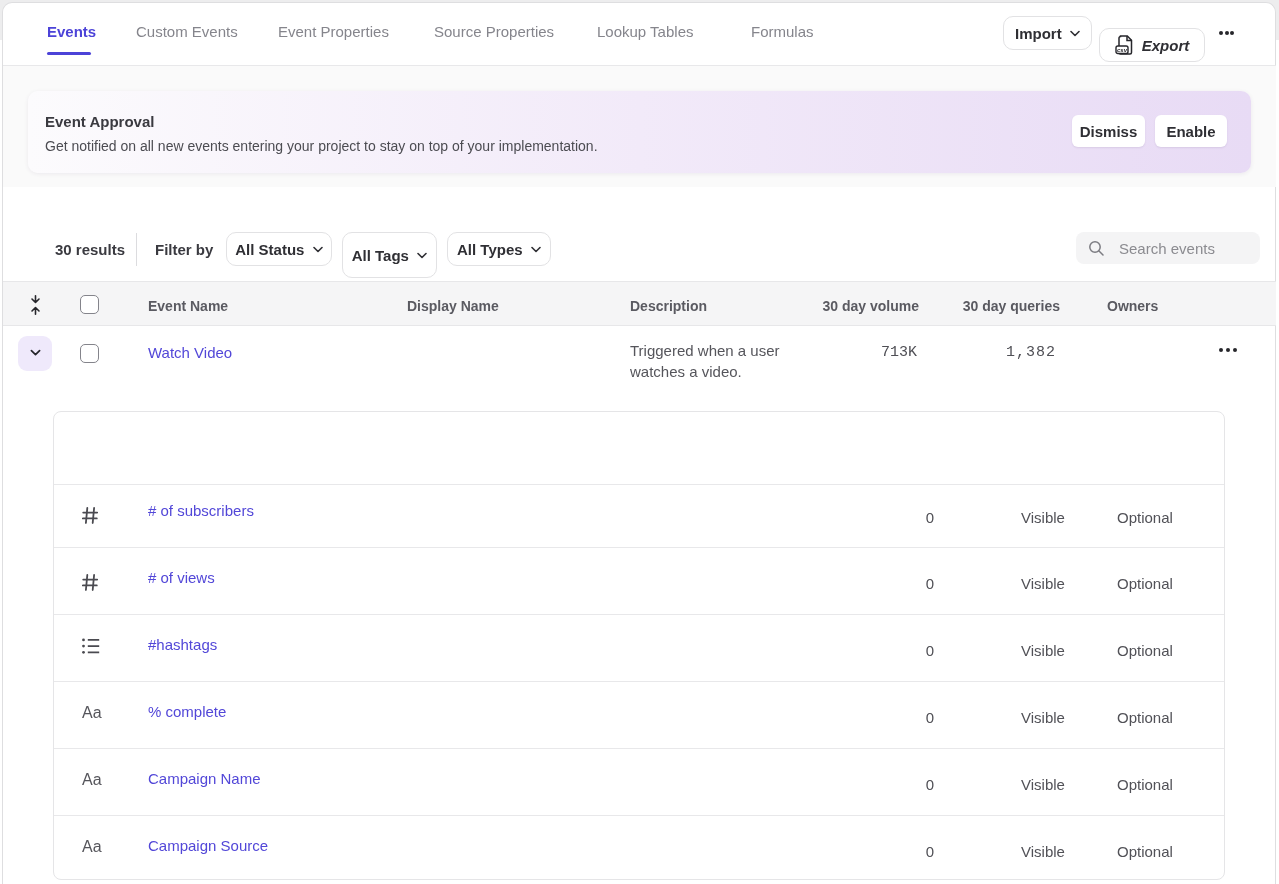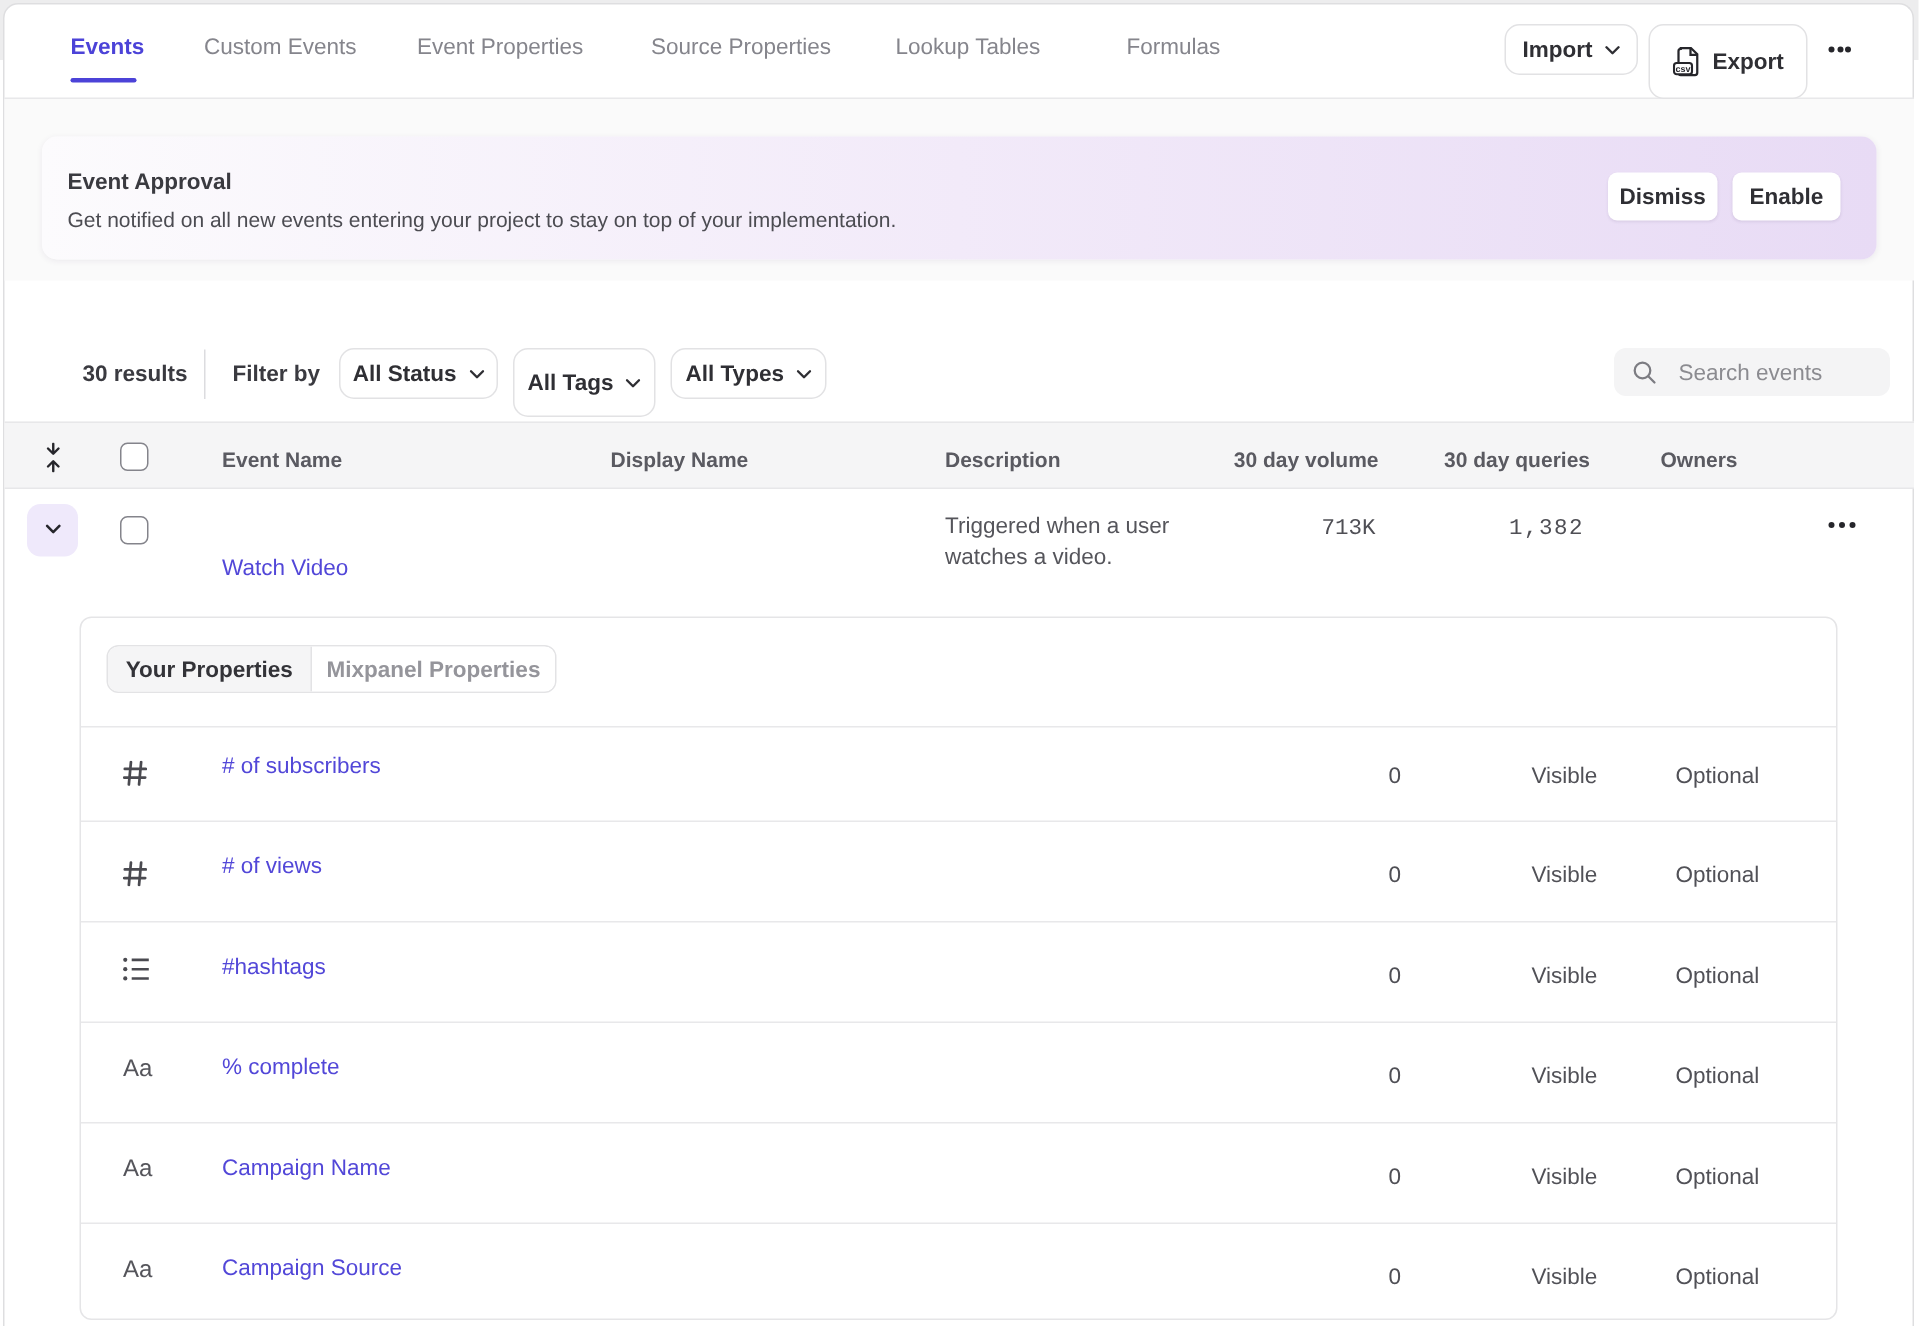--- a/index.html
+++ b/index.html
@@ -48,21 +48,21 @@
 <div class="underline"></div>
 <div class="tab" style="left:136px;">Custom Events</div>
 <div class="tab" style="left:278px;">Event Properties</div>
 <div class="tab" style="left:434px;">Source Properties</div>
 <div class="tab" style="left:597px;">Lookup Tables</div>
 <div class="tab" style="left:751px;">Formulas</div>
 
 <div class="btn" style="left:1003px; top:16px; width:89px; height:34px;">Import&nbsp;&nbsp;<svg width="10" height="7" viewBox="0 0 10 7">
       <path d="M1 1.5 L5 5.5 L9 1.5" fill="none" stroke="#2f2f34" stroke-width="1.6" stroke-linecap="round" stroke-linejoin="round"></path>
     </svg></div>
-<div class="btn" style="left:1099px; top:16px; width:106px; height:50px;"><svg width="19" height="21" viewBox="0 0 19 21" style="margin-right:8px;">
+<div class="btn" style="left:1099px; top:28px; width:106px; height:34px;font-style:italic;"><svg width="19" height="21" viewBox="0 0 19 21" style="margin-right:8px;">
       <path d="M5.5 1 h6.8 l4.2 4.2 v12.3 a1.5 1.5 0 0 1 -1.5 1.5 h-9.5 a1.5 1.5 0 0 1 -1.5 -1.5 v-14.5 a1.5 1.5 0 0 1 1.5 -1.5 z" fill="none" stroke="#26262b" stroke-width="1.5"></path>
       <path d="M12 1 v4.5 h4.7" fill="none" stroke="#26262b" stroke-width="1.5"></path>
       <rect x="1" y="11" width="12" height="7.5" rx="1.8" fill="#fff" stroke="#26262b" stroke-width="1.4"></rect>
       <text x="7" y="16.8" font-size="6" text-anchor="middle" font-family="Liberation Sans" font-weight="bold" fill="#26262b">csv</text>
     </svg>Export</div>
 <div class="abs" style="left:1219px; top:31px; display:flex; gap:1.5px;">
   <div style="width:4px;height:4px;border-radius:50%;background:#26262b;"></div>
   <div style="width:4px;height:4px;border-radius:50%;background:#26262b;"></div>
   <div style="width:4px;height:4px;border-radius:50%;background:#26262b;"></div>
 </div>
@@ -103,36 +103,32 @@
 <div class="hcol" style="left:630px; top:298px;">Description</div>
 <div class="hcol" style="right:360px; top:298px;">30 day volume</div>
 <div class="hcol" style="right:219px; top:298px;">30 day queries</div>
 <div class="hcol" style="left:1107px; top:298px;">Owners</div>
 
 <div class="abs" style="left:18px; top:336px; width:34px; height:35px; background:#efe9fb; border-radius:9px;"></div>
 <svg class="abs" style="left:30px; top:349px;" width="11" height="8" viewBox="0 0 11 8">
     <path d="M1.4 1.6 L5.5 5.7 L9.6 1.6" fill="none" stroke="#26262b" stroke-width="1.7" stroke-linecap="round" stroke-linejoin="round"></path>
   </svg>
 <div class="chk" style="left:80px; top:344px;"></div>
-<div class="abs" style="left:148px; top:344px; font-size:15px; color:#5247d8;margin-top:26px;">Watch Video</div>
+<div class="abs" style="left:148px; top:344px; font-size:15px; color:#5247d8;">Watch Video</div>
 <div class="abs" style="left:630px; top:340px; font-size:15px; color:#55555b; line-height:21px;">Triggered when a user<br>watches a video.</div>
 <div class="abs mono" style="right:362px; top:344px; font-size:15px; color:#4f4f55;">713K</div>
 <div class="abs mono" style="right:223px; top:344px; font-size:15px; color:#4f4f55; letter-spacing:1px;margin-left:12px;">1,382</div>
 <div class="abs" style="left:1219px; top:348px; display:flex; gap:3px;">
   <div style="width:4px;height:4px;border-radius:50%;background:#26262b;"></div>
   <div style="width:4px;height:4px;border-radius:50%;background:#26262b;"></div>
   <div style="width:4px;height:4px;border-radius:50%;background:#26262b;"></div>
 </div>
 
 <div class="card">
 
-  <div class="abs" style="left:17px; top:18px; width:300px; height:32px; border:1px solid #e3e3e5; border-radius:8px; overflow:hidden; display:flex;">
-    <div style="width:136px; height:100%; background:#f5f5f6; border-right:1px solid #e3e3e5; display:flex; align-items:center; justify-content:center; font-size:15px; font-weight:bold; color:#333338;">Your Properties</div>
-    <div style="flex:1; height:100%; background:#fff; display:flex; align-items:center; justify-content:center; font-size:15px; font-weight:bold; color:#95959b;">Mixpanel Properties</div>
-  </div>
   <div class="abs" style="left:0; top:72px; width:1170px; height:1px; background:#e8e8ea;"></div>
 
   <div class="proprow" style="top:72px; height:64px;">
     <svg class="hash" style="top:23px; left:28px;" width="16" height="17" viewBox="0 0 16 17">
         <path d="M5.3 1 L3.9 16 M12.1 1 L10.7 16 M1.2 5.6 H15.2 M0.8 11.4 H14.8" fill="none" stroke="#4a4a50" stroke-width="1.8" stroke-linecap="round"></path>
       </svg>
     <div class="plink" style="top:18px;"># of subscribers</div>
     <div class="pzero" style="right:290px; top:24.5px;">0</div>
     <div class="pval" style="left:967px; top:24.5px;">Visible</div>
     <div class="pval" style="left:1063px; top:24.5px;">Optional</div>

